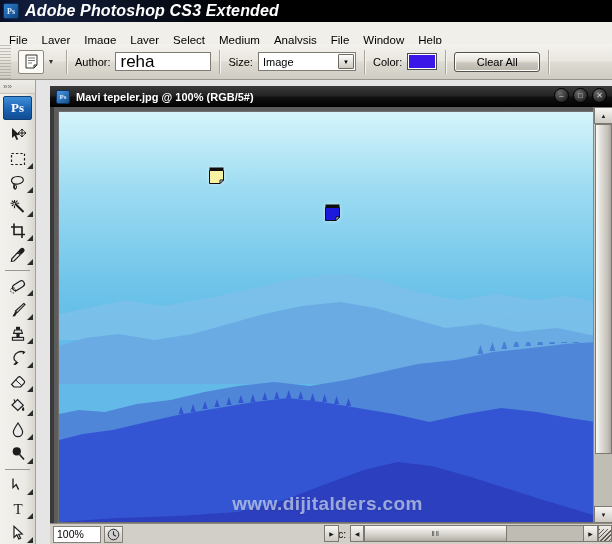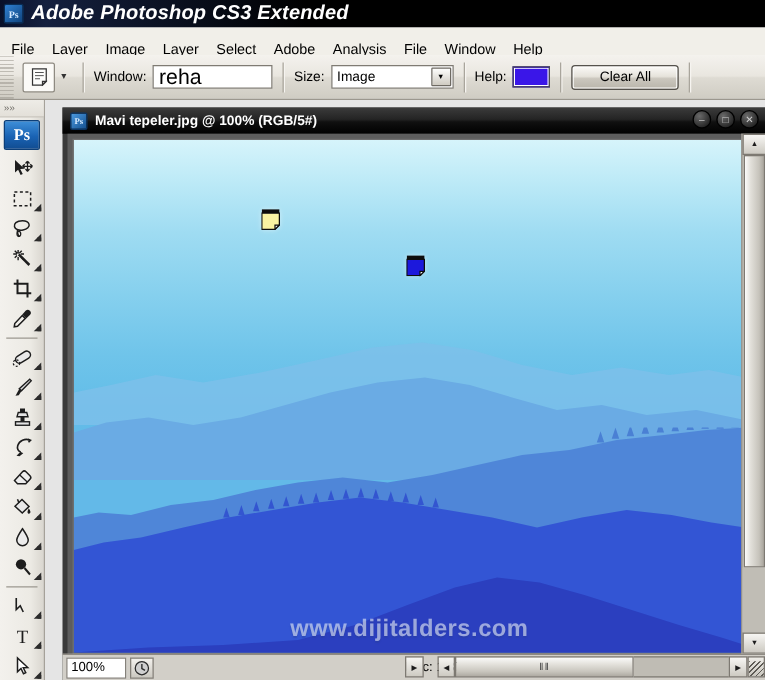--- a/index.html
+++ b/index.html
@@ -245,55 +245,55 @@
     <div class="ps-badge">Ps</div>
     <div class="app-title">Adobe Photoshop CS3 Extended</div>
   </div>
 
   <div class="menubar">
     <div class="menu-item">File</div>
     <div class="menu-item">Layer</div>
     <div class="menu-item">Image</div>
     <div class="menu-item">Layer</div>
     <div class="menu-item">Select</div>
-    <div class="menu-item">Adobe</div>
+    <div class="menu-item">Medium</div>
     <div class="menu-item">Analysis</div>
     <div class="menu-item">File</div>
     <div class="menu-item">Window</div>
     <div class="menu-item">Help</div>
   </div>
 
   <div class="optionsbar">
     <div class="grip"></div>
 
     <div class="tool-preset">
       <svg class="note-glyph" viewBox="0 0 13 15">
         <path d="M1 1 H12 V11 L9 14 H1 Z" fill="#fdfdfb" stroke="#333" stroke-width="1"></path>
         <path d="M12 11 L9 11 L9 14 Z" fill="#cfcfcf" stroke="#333" stroke-width="1"></path>
         <path d="M3 4 H10 M3 6.5 H10 M3 9 H7" stroke="#555" stroke-width=".8"></path>
       </svg>
     </div>
     <div class="caret-btn">▼</div>
 
     <div class="vsep"></div>
 
-    <div class="opt-label">Window:</div>
+    <div class="opt-label">Author:</div>
     <input class="txtinput" type="text" value="reha" style="">
 
     <div class="vsep"></div>
 
     <div class="opt-label">Size:</div>
     <div class="selectbox">
       <span>Image</span>
       <span class="arrowbtn">▼</span>
     </div>
 
     <div class="vsep"></div>
 
-    <div class="opt-label">Help:</div>
+    <div class="opt-label">Color:</div>
     <div class="swatch" id="note-color-swatch" style="background: rgb(58, 22, 232);"></div>
 
     <div class="vsep"></div>
 
     <div class="pushbtn">Clear All</div>
 
     <div class="vsep"></div>
   </div>
 
   <div class="toolbox">

